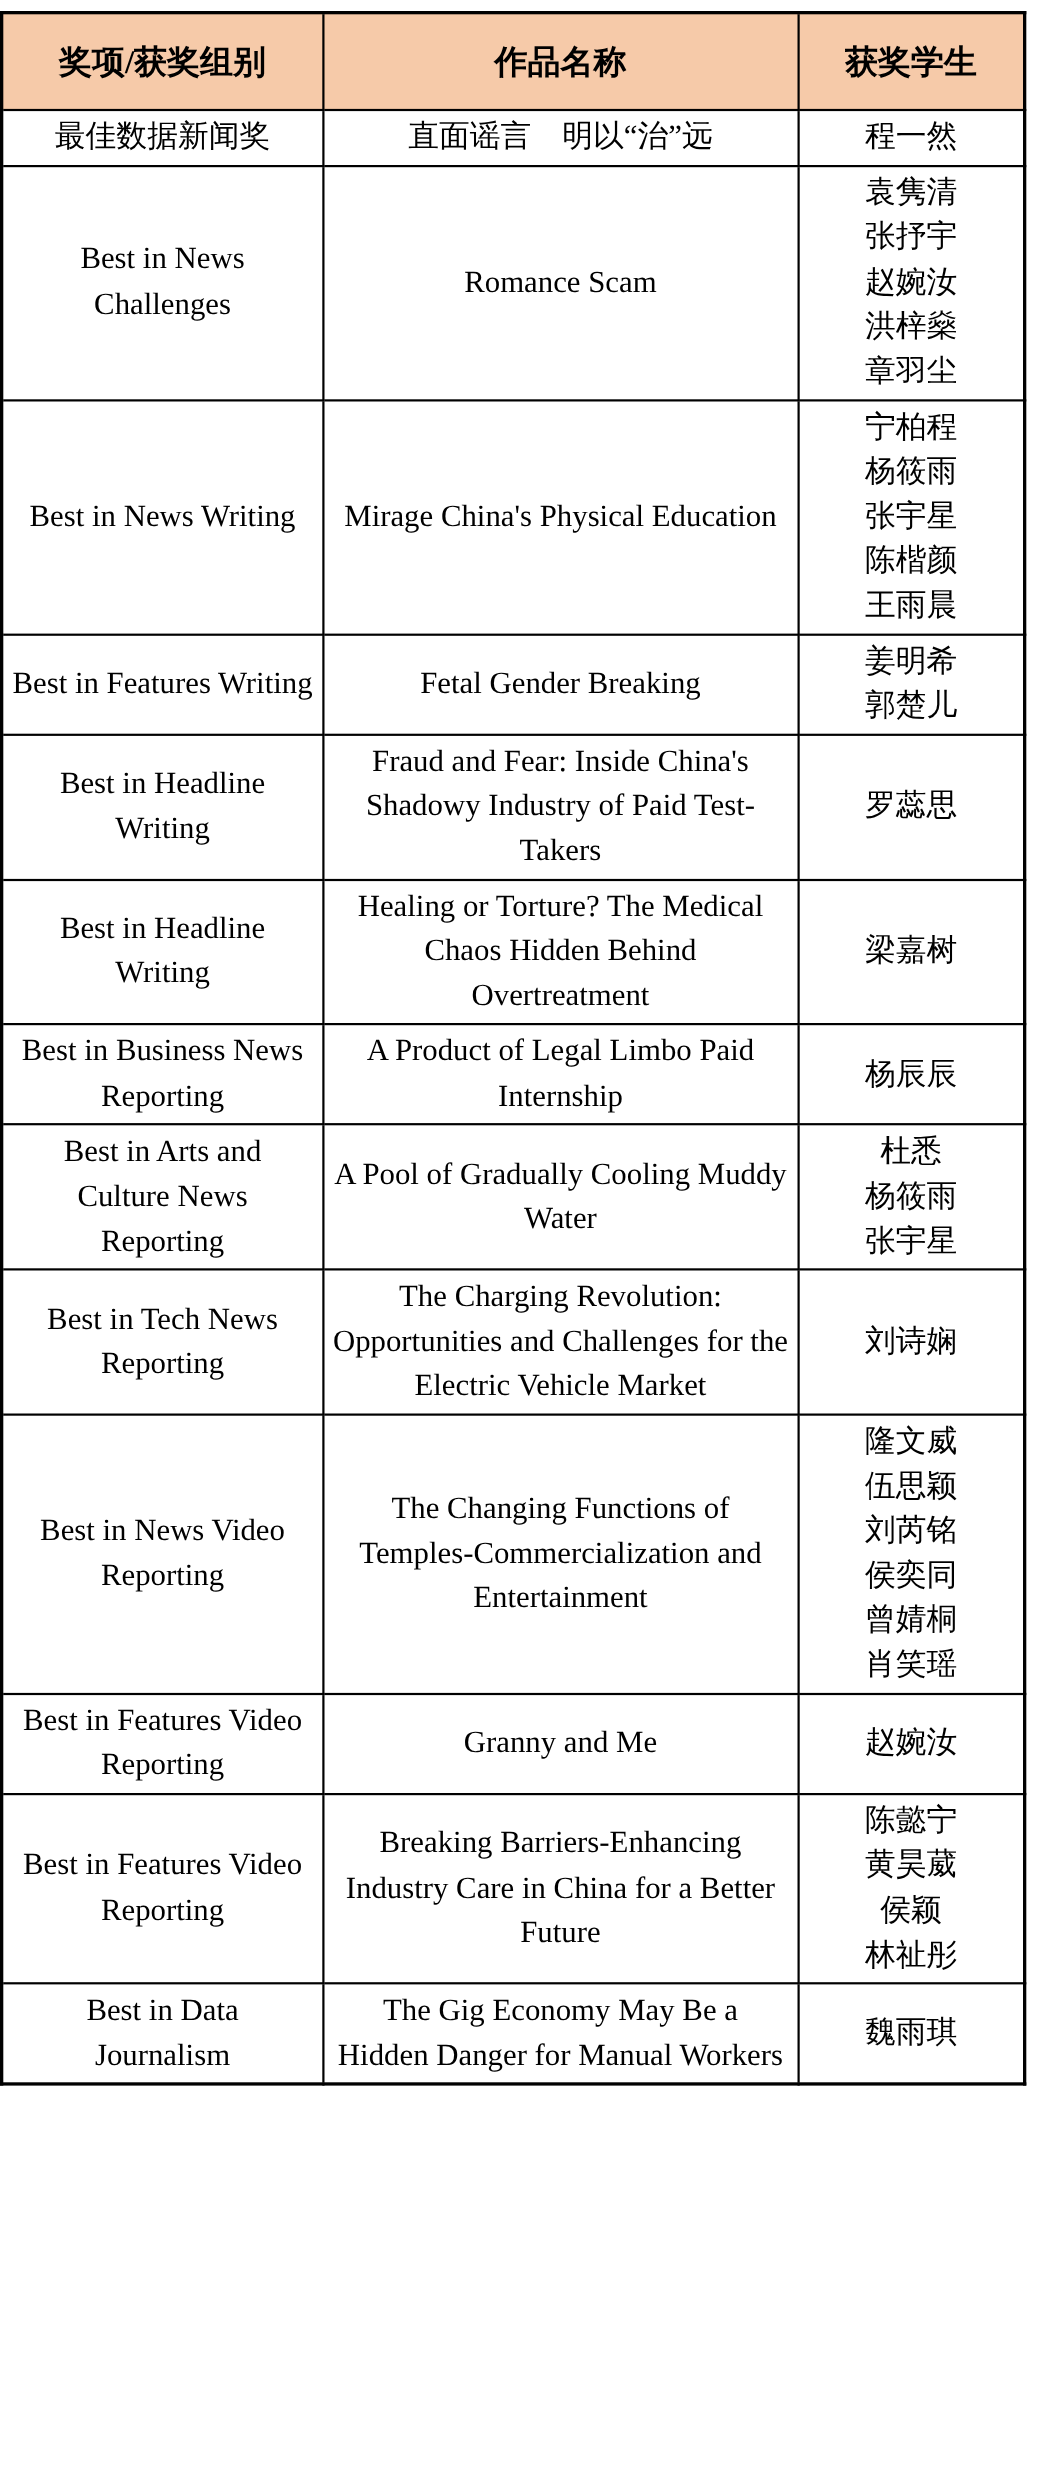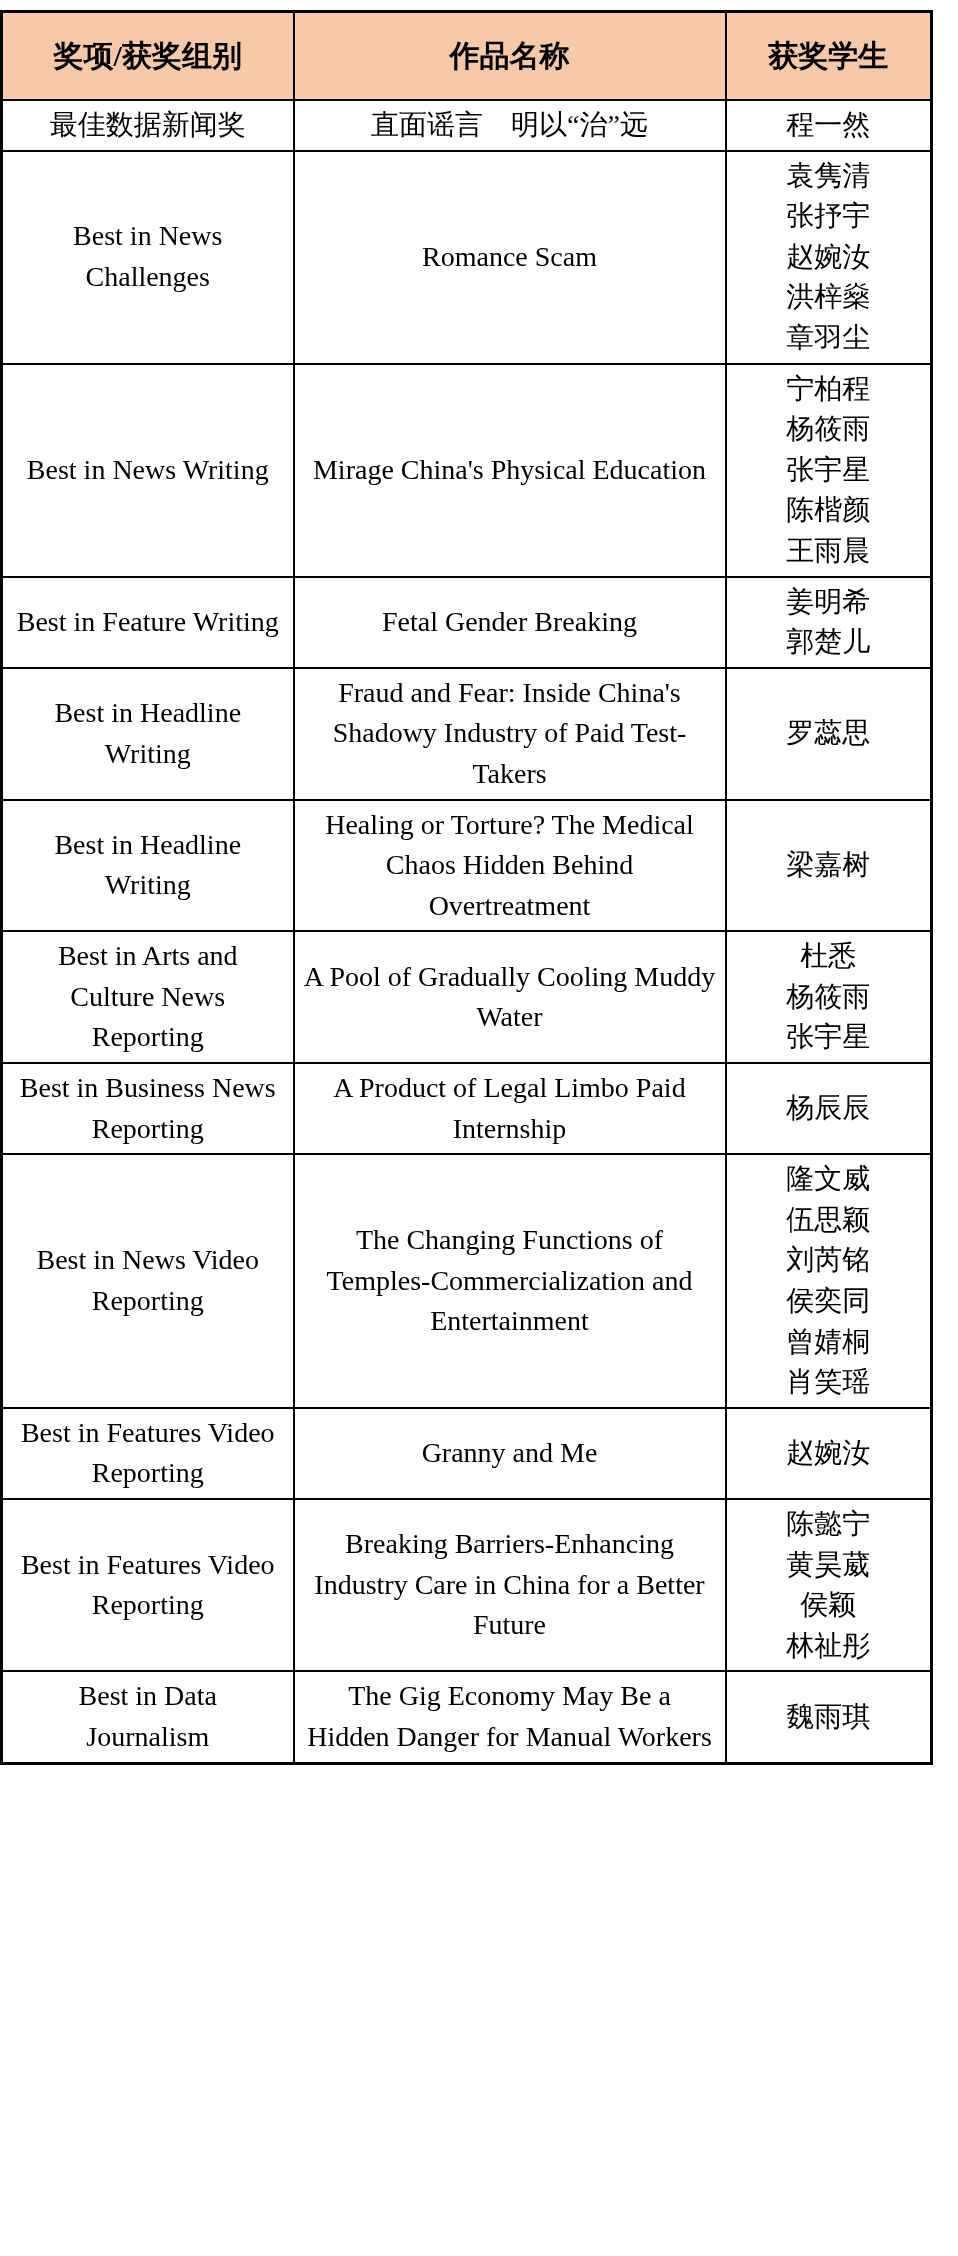--- a/index.html
+++ b/index.html
@@ -87,21 +87,21 @@
     <td>Best in News Writing</td>
     <td>Mirage China's Physical Education</td>
     <td>宁柏程
 杨筱雨
 张宇星
 陈楷颜
 王雨晨</td>
   </tr>
 
   <tr>
-    <td>Best in Feature Writing</td>
+    <td>Best in Features Writing</td>
     <td>Fetal Gender Breaking</td>
     <td>姜明希
 郭楚儿</td>
   </tr>
 
   <tr>
     <td>Best in Headline
 Writing</td>
     <td>Fraud and Fear: Inside China's
 Shadowy Industry of Paid Test-
@@ -112,38 +112,46 @@
   <tr>
     <td>Best in Headline
 Writing</td>
     <td>Healing or Torture? The Medical
 Chaos Hidden Behind
 Overtreatment</td>
     <td>梁嘉树</td>
   </tr>
 
   <tr>
+    <td>Best in Business News
+Reporting</td>
+    <td>A Product of Legal Limbo Paid
+Internship</td>
+    <td>杨辰辰</td>
+  </tr>
+
+  <tr>
     <td>Best in Arts and
 Culture News
 Reporting</td>
     <td>A Pool of Gradually Cooling Muddy
 Water</td>
     <td>杜悉
 杨筱雨
 张宇星</td>
   </tr>
 
   <tr>
-    <td>Best in Business News
+    <td>Best in Tech News
 Reporting</td>
-    <td>A Product of Legal Limbo Paid
-Internship</td>
-    <td>杨辰辰</td>
+    <td>The Charging Revolution:
+Opportunities and Challenges for the
+Electric Vehicle Market</td>
+    <td>刘诗娴</td>
   </tr>
-
 
   <tr>
     <td>Best in News Video
 Reporting</td>
     <td>The Changing Functions of
 Temples-Commercialization and
 Entertainment</td>
     <td>隆文威
 伍思颖
 刘芮铭

